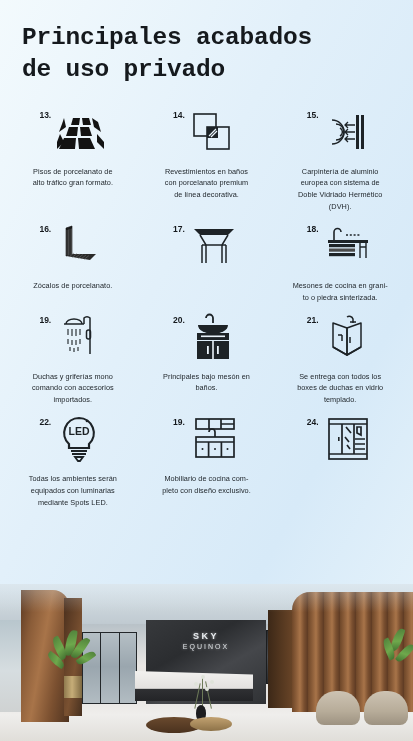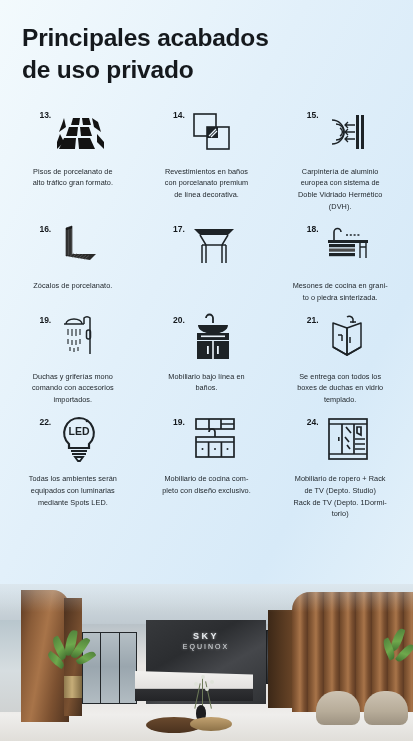--- a/index.html
+++ b/index.html
@@ -20,20 +20,21 @@
     width: 413px;
     height: 741px;
     position: relative;
     display: flex;
     flex-direction: column;
   }
 
   
   .header {
     padding: 22px 0 6px 22px;
+    font-family: Liberation Mono, monospace;
   }
   .header h1 {
     font-size: 24.5px;
     line-height: 1.32;
     font-weight: 600;
     letter-spacing: -0.2px;
     color: #15191d;
     white-space: pre-line;
   }
 
@@ -409,21 +410,21 @@
             <path d="M8 12 L38 12 A15 9 0 0 1 8 12 Z" fill="#1d2327"></path>
             <rect x="7" y="20" width="32" height="7" fill="#1d2327"></rect>
             <rect x="11" y="22.5" width="24" height="1.6" fill="#eaf4fb"></rect>
             <rect x="7" y="28" width="32" height="18" fill="#1d2327"></rect>
             <rect x="22.2" y="28" width="1.6" height="18" fill="#eaf4fb"></rect>
             <rect x="17" y="33" width="1.8" height="8" fill="#eaf4fb"></rect>
             <rect x="27" y="33" width="1.8" height="8" fill="#eaf4fb"></rect>
           </svg>
         </span>
       </div>
-      <div class="caption" style="white-space:pre-line">Mobiliario bajo línea en
+      <div class="caption" style="white-space:pre-line">Principales bajo mesón en
 baños.</div>
     </div>
 
     <div class="cell row-3">
       <div class="cell-top">
         <span class="num">21.</span>
         <span class="icon">
           <svg width="46" height="52" viewBox="0 0 46 52">
             <g stroke="#1d2327" stroke-width="1.5" fill="none" stroke-linejoin="round">
               <path d="M9 12 L23 17 L23 44 L9 36 Z"></path>
@@ -496,24 +497,20 @@
               <path d="M5 9 L43 9 M5 39 L43 39"></path>
               <path d="M18 9 L18 39 M30 9 L30 39"></path>
               <path d="M22 12 L27 18 M21 22 L25 27 M23 30 L26 34"></path>
               <path d="M33 12 L37 12 L37 20 L33 18 Z"></path>
               <path d="M31 24 L41 24 M31 29 L41 29 M31 34 L41 34"></path>
             </g>
             <rect x="14" y="22" width="1.6" height="4" fill="#1d2327"></rect>
           </svg>
         </span>
       </div>
-      <div class="caption" style="white-space:pre-line">Mobiliario de ropero + Rack
-de TV (Depto. Studio)
-Rack de TV (Depto. 1Dormi-
-torio)</div>
     </div>
 
   </div>
 
   <div class="photo">
     <div class="photo-scene">
       <div class="ph-ceiling"></div>
       <div class="ph-floor"></div>
       <div class="ph-left-window"></div>
       <div class="ph-wood-left"></div>

